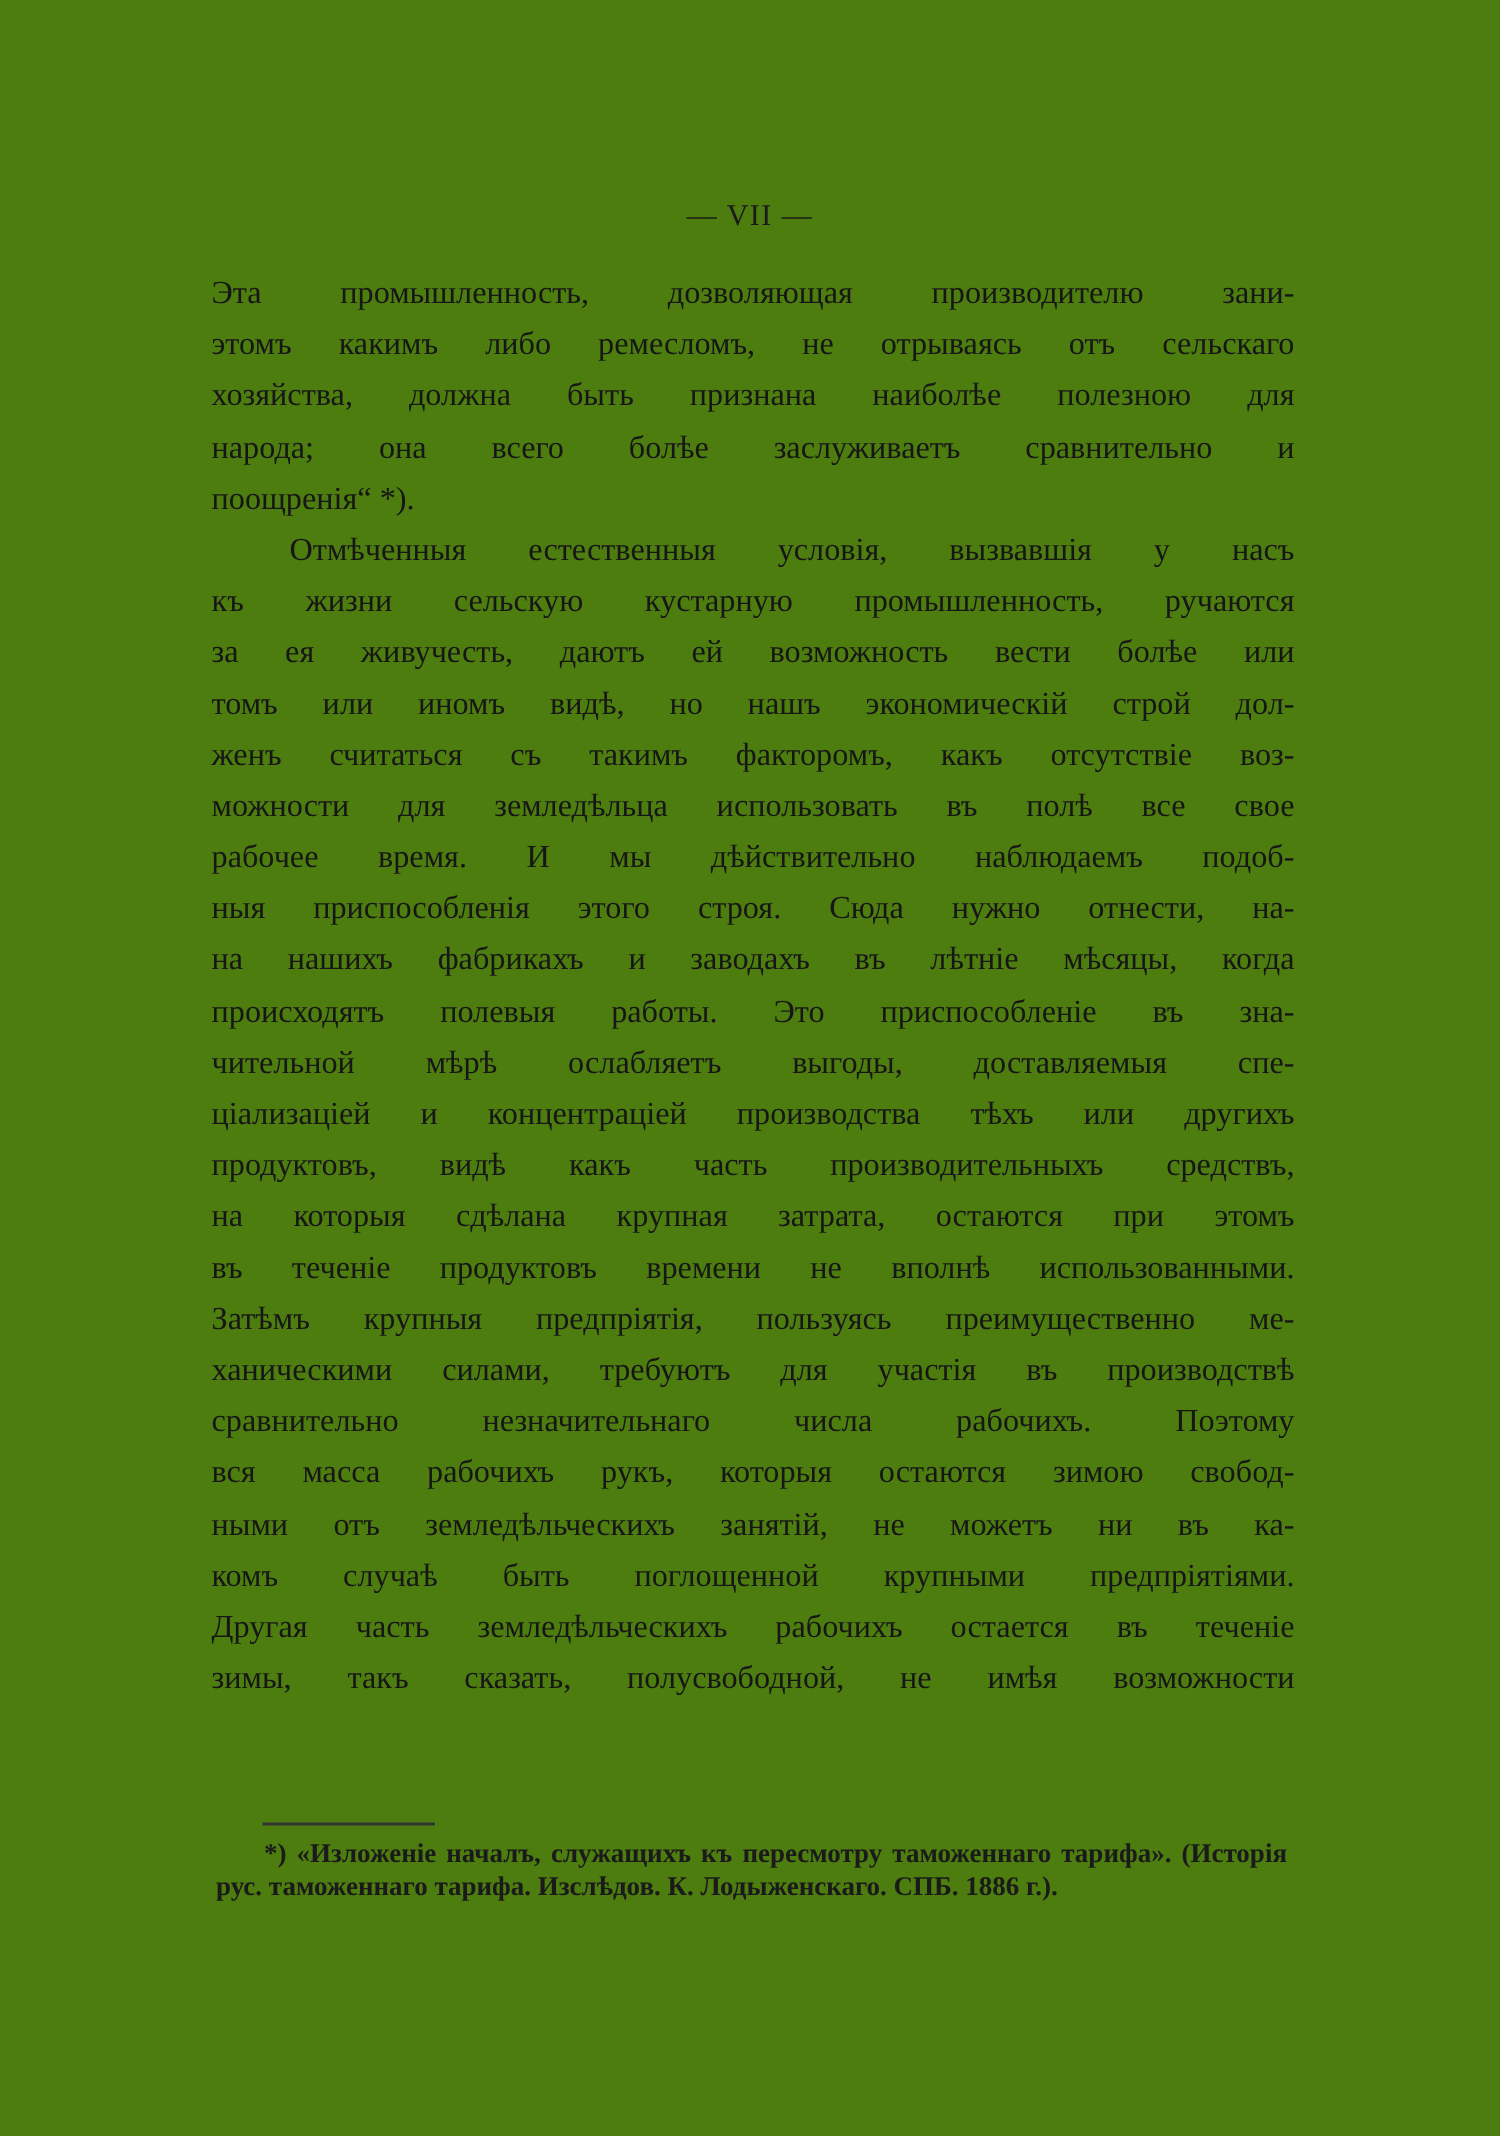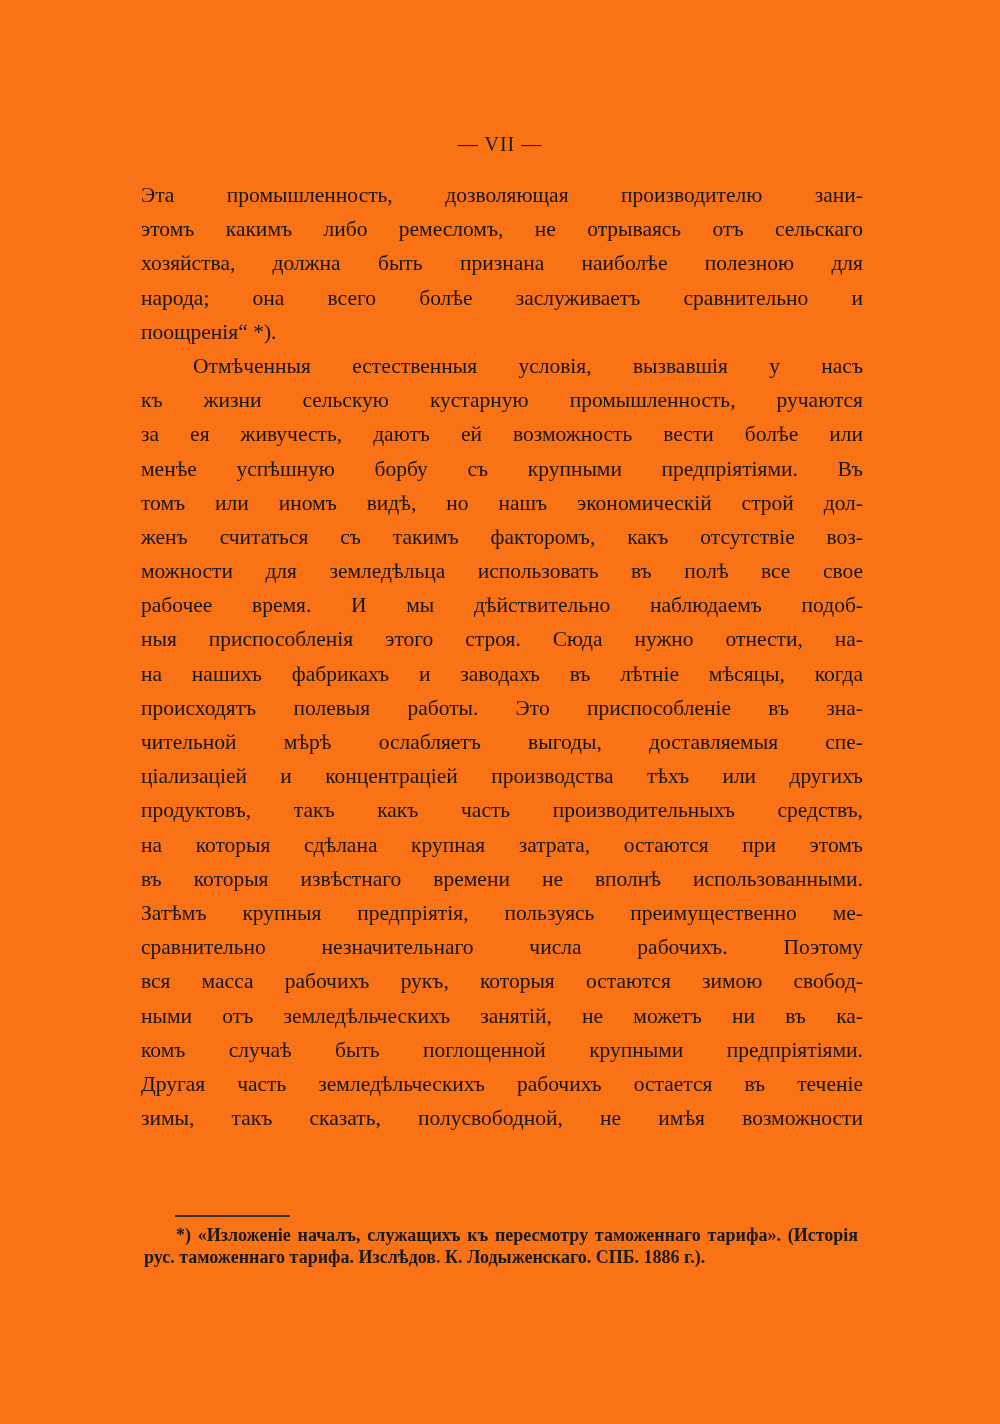--- a/index.html
+++ b/index.html
@@ -1,17 +1,17 @@
 <!DOCTYPE html>
 <html><head>
 <meta charset="utf-8">
 <style>
   html, body { margin:0; padding:0; background:#ffffff; }
   body { width:1000px; height:1424px; position:relative; overflow:hidden; }
-  .page { position:absolute; left:0; top:0; width:1000px; height:1424px; background:#f97316; color:#1a1a1a; }
+  .page { position:absolute; left:0; top:0; width:1000px; height:1424px; background:#4d7c0f; color:#1a1a1a; }
   .folio { position:absolute; top:133px; left:0; width:1000px; text-align:center;
     font-family:"Liberation Serif", serif; font-size:20px; letter-spacing:1px; color:#1a1a1a; }
   .body-text { position:absolute; left:141px; top:178px; width:722px; }
   .line { height:34.2px; line-height:34px; font-family:"Liberation Serif", serif; font-size:21.5px;
     text-align:justify; text-align-last:justify; white-space:nowrap; overflow:visible; color:#161616; }
   .line.last { text-align-last:left; }
   .line.indent { padding-left:52px; }
   .fn-rule { position:absolute; left:175px; top:1215px; width:115px; height:0; border-top:2px solid #333; }
   .footnote { position:absolute; left:144px; top:1224px; width:714px; }
   .fn-line { height:22px; line-height:22px; font-family:"Liberation Serif", serif; font-size:18px; font-weight:bold;
@@ -27,34 +27,34 @@
 
   <div class="body-text" id="body-text">
       <div class="line">Эта промышленность, дозволяющая производителю зани-</div>
       <div class="line">этомъ какимъ либо ремесломъ, не отрываясь отъ сельскаго</div>
       <div class="line">хозяйства, должна быть признана наиболѣе полезною для</div>
       <div class="line">народа; она всего болѣе заслуживаетъ сравнительно и</div>
       <div class="line last">поощренія“ *).</div>
       <div class="line indent">Отмѣченныя естественныя условія, вызвавшія у насъ</div>
       <div class="line">къ жизни сельскую кустарную промышленность, ручаются</div>
       <div class="line">за ея живучесть, даютъ ей возможность вести болѣе или</div>
-      <div class="line">менѣе успѣшную борбу съ крупными предпріятіями. Въ</div>
       <div class="line">томъ или иномъ видѣ, но нашъ экономическій строй дол-</div>
       <div class="line">женъ считаться съ такимъ факторомъ, какъ отсутствіе воз-</div>
       <div class="line">можности для земледѣльца использовать въ полѣ все свое</div>
       <div class="line">рабочее время. И мы дѣйствительно наблюдаемъ подоб-</div>
       <div class="line">ныя приспособленія этого строя. Сюда нужно отнести, на-</div>
       <div class="line">на нашихъ фабрикахъ и заводахъ въ лѣтніе мѣсяцы, когда</div>
       <div class="line">происходятъ полевыя работы. Это приспособленіе въ зна-</div>
       <div class="line">чительной мѣрѣ ослабляетъ выгоды, доставляемыя спе-</div>
       <div class="line">ціализаціей и концентраціей производства тѣхъ или другихъ</div>
-      <div class="line">продуктовъ, такъ какъ часть производительныхъ средствъ,</div>
+      <div class="line">продуктовъ, видѣ какъ часть производительныхъ средствъ,</div>
       <div class="line">на которыя сдѣлана крупная затрата, остаются при этомъ</div>
-      <div class="line">въ которыя извѣстнаго времени не вполнѣ использованными.</div>
+      <div class="line">въ теченіе продуктовъ времени не вполнѣ использованными.</div>
       <div class="line">Затѣмъ крупныя предпріятія, пользуясь преимущественно ме-</div>
+      <div class="line">ханическими силами, требуютъ для участія въ производствѣ</div>
       <div class="line">сравнительно незначительнаго числа рабочихъ. Поэтому</div>
       <div class="line">вся масса рабочихъ рукъ, которыя остаются зимою свобод-</div>
       <div class="line">ными отъ земледѣльческихъ занятій, не можетъ ни въ ка-</div>
       <div class="line">комъ случаѣ быть поглощенной крупными предпріятіями.</div>
       <div class="line">Другая часть земледѣльческихъ рабочихъ остается въ теченіе</div>
       <div class="line">зимы, такъ сказать, полусвободной, не имѣя возможности</div>
     </div>
 
   <div class="fn-rule"></div>
 

